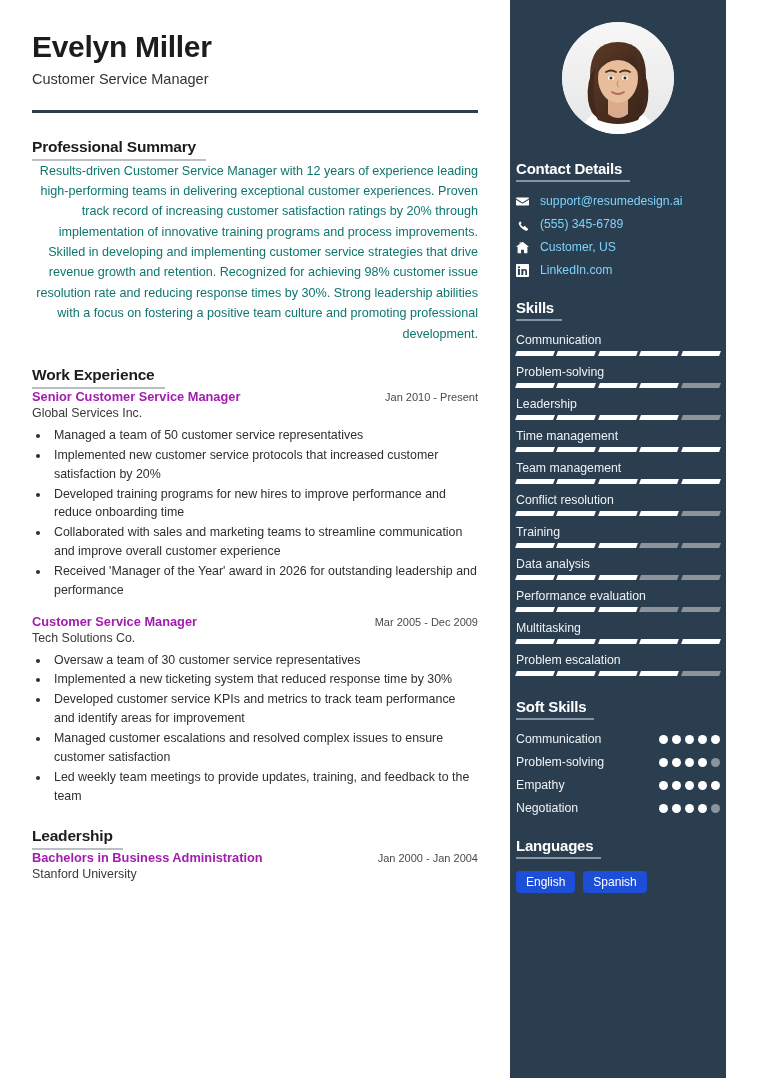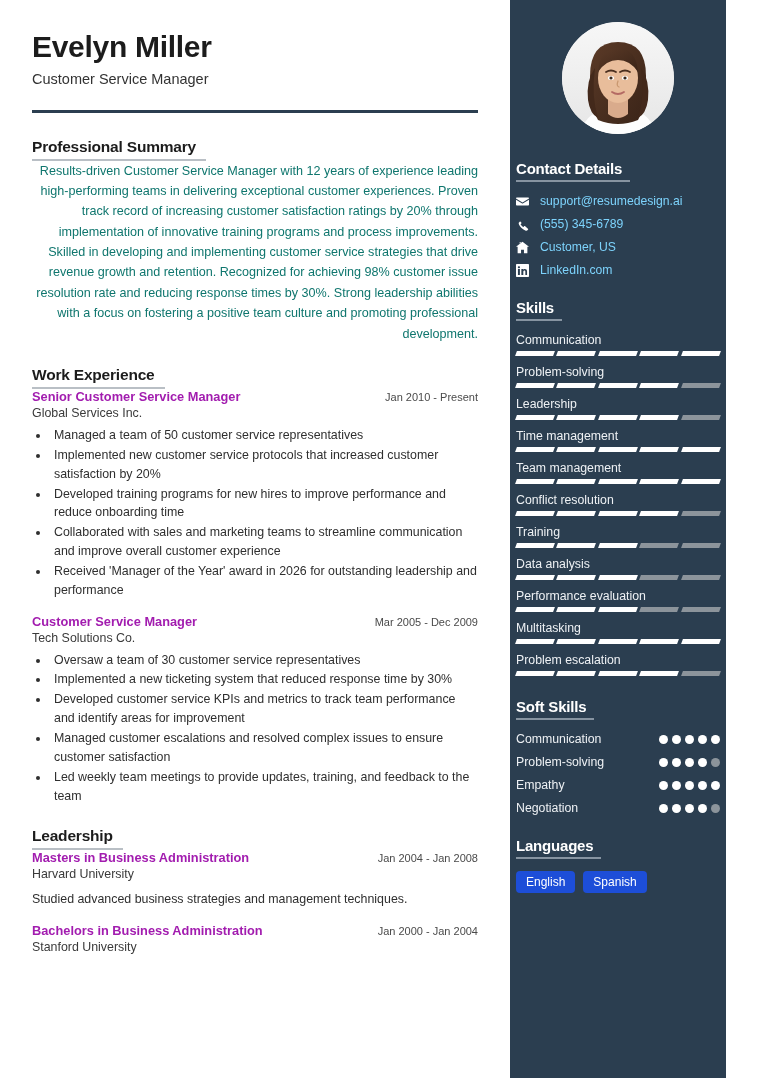--- a/index.html
+++ b/index.html
@@ -243,28 +243,20 @@
               <li>Managed customer escalations and resolved complex issues to ensure customer satisfaction</li>
               <li>Led weekly team meetings to provide updates, training, and feedback to the team</li>
             </ul>
           </div>
         </div>
     </div>
 
     <div class="sec-block">
       <div class="sec-head">Leadership</div>
       <div id="edu-list">
-          <div class="entry">
-            <div class="entry-top">
-              <div class="entry-title">Masters in Business Administration</div>
-              <div class="entry-date">Jan 2004 - Jan 2008</div>
-            </div>
-            <div class="entry-sub">Harvard University</div>
-            <div class="edu-desc">Studied advanced business strategies and management techniques.</div>
-          </div>
           <div class="entry">
             <div class="entry-top">
               <div class="entry-title">Bachelors in Business Administration</div>
               <div class="entry-date">Jan 2000 - Jan 2004</div>
             </div>
             <div class="entry-sub">Stanford University</div>
           </div>
         </div>
     </div>
 

